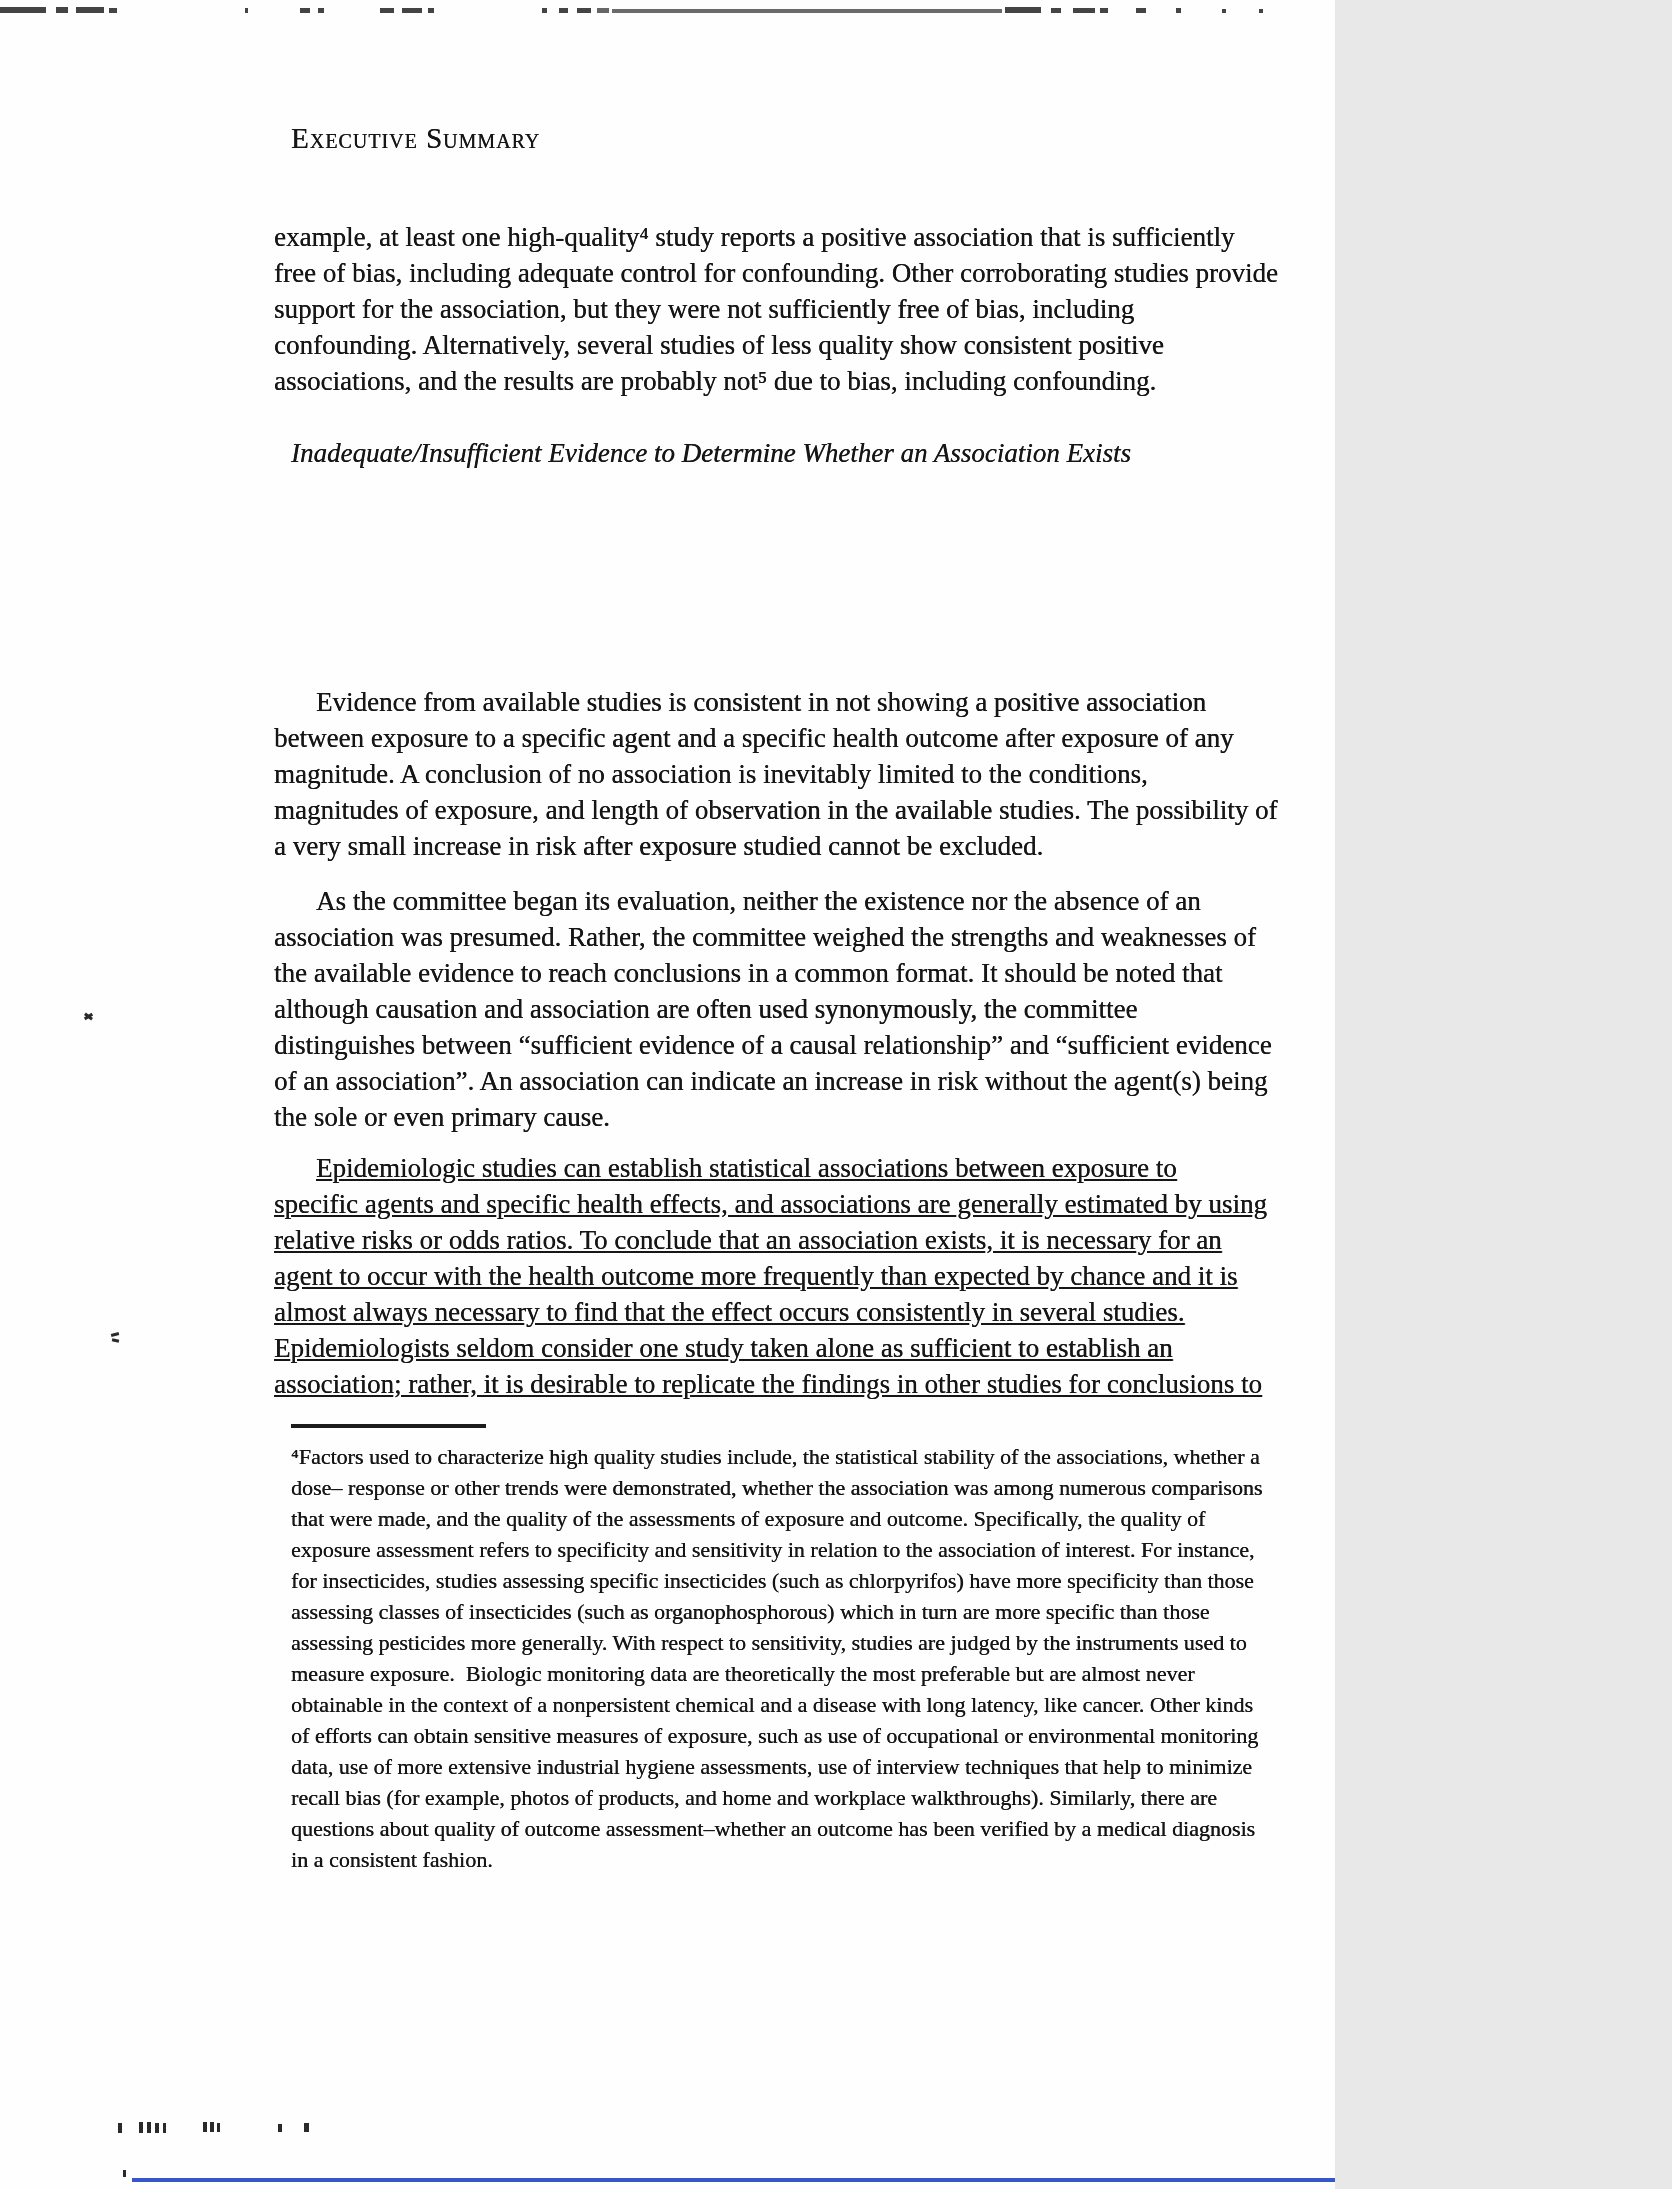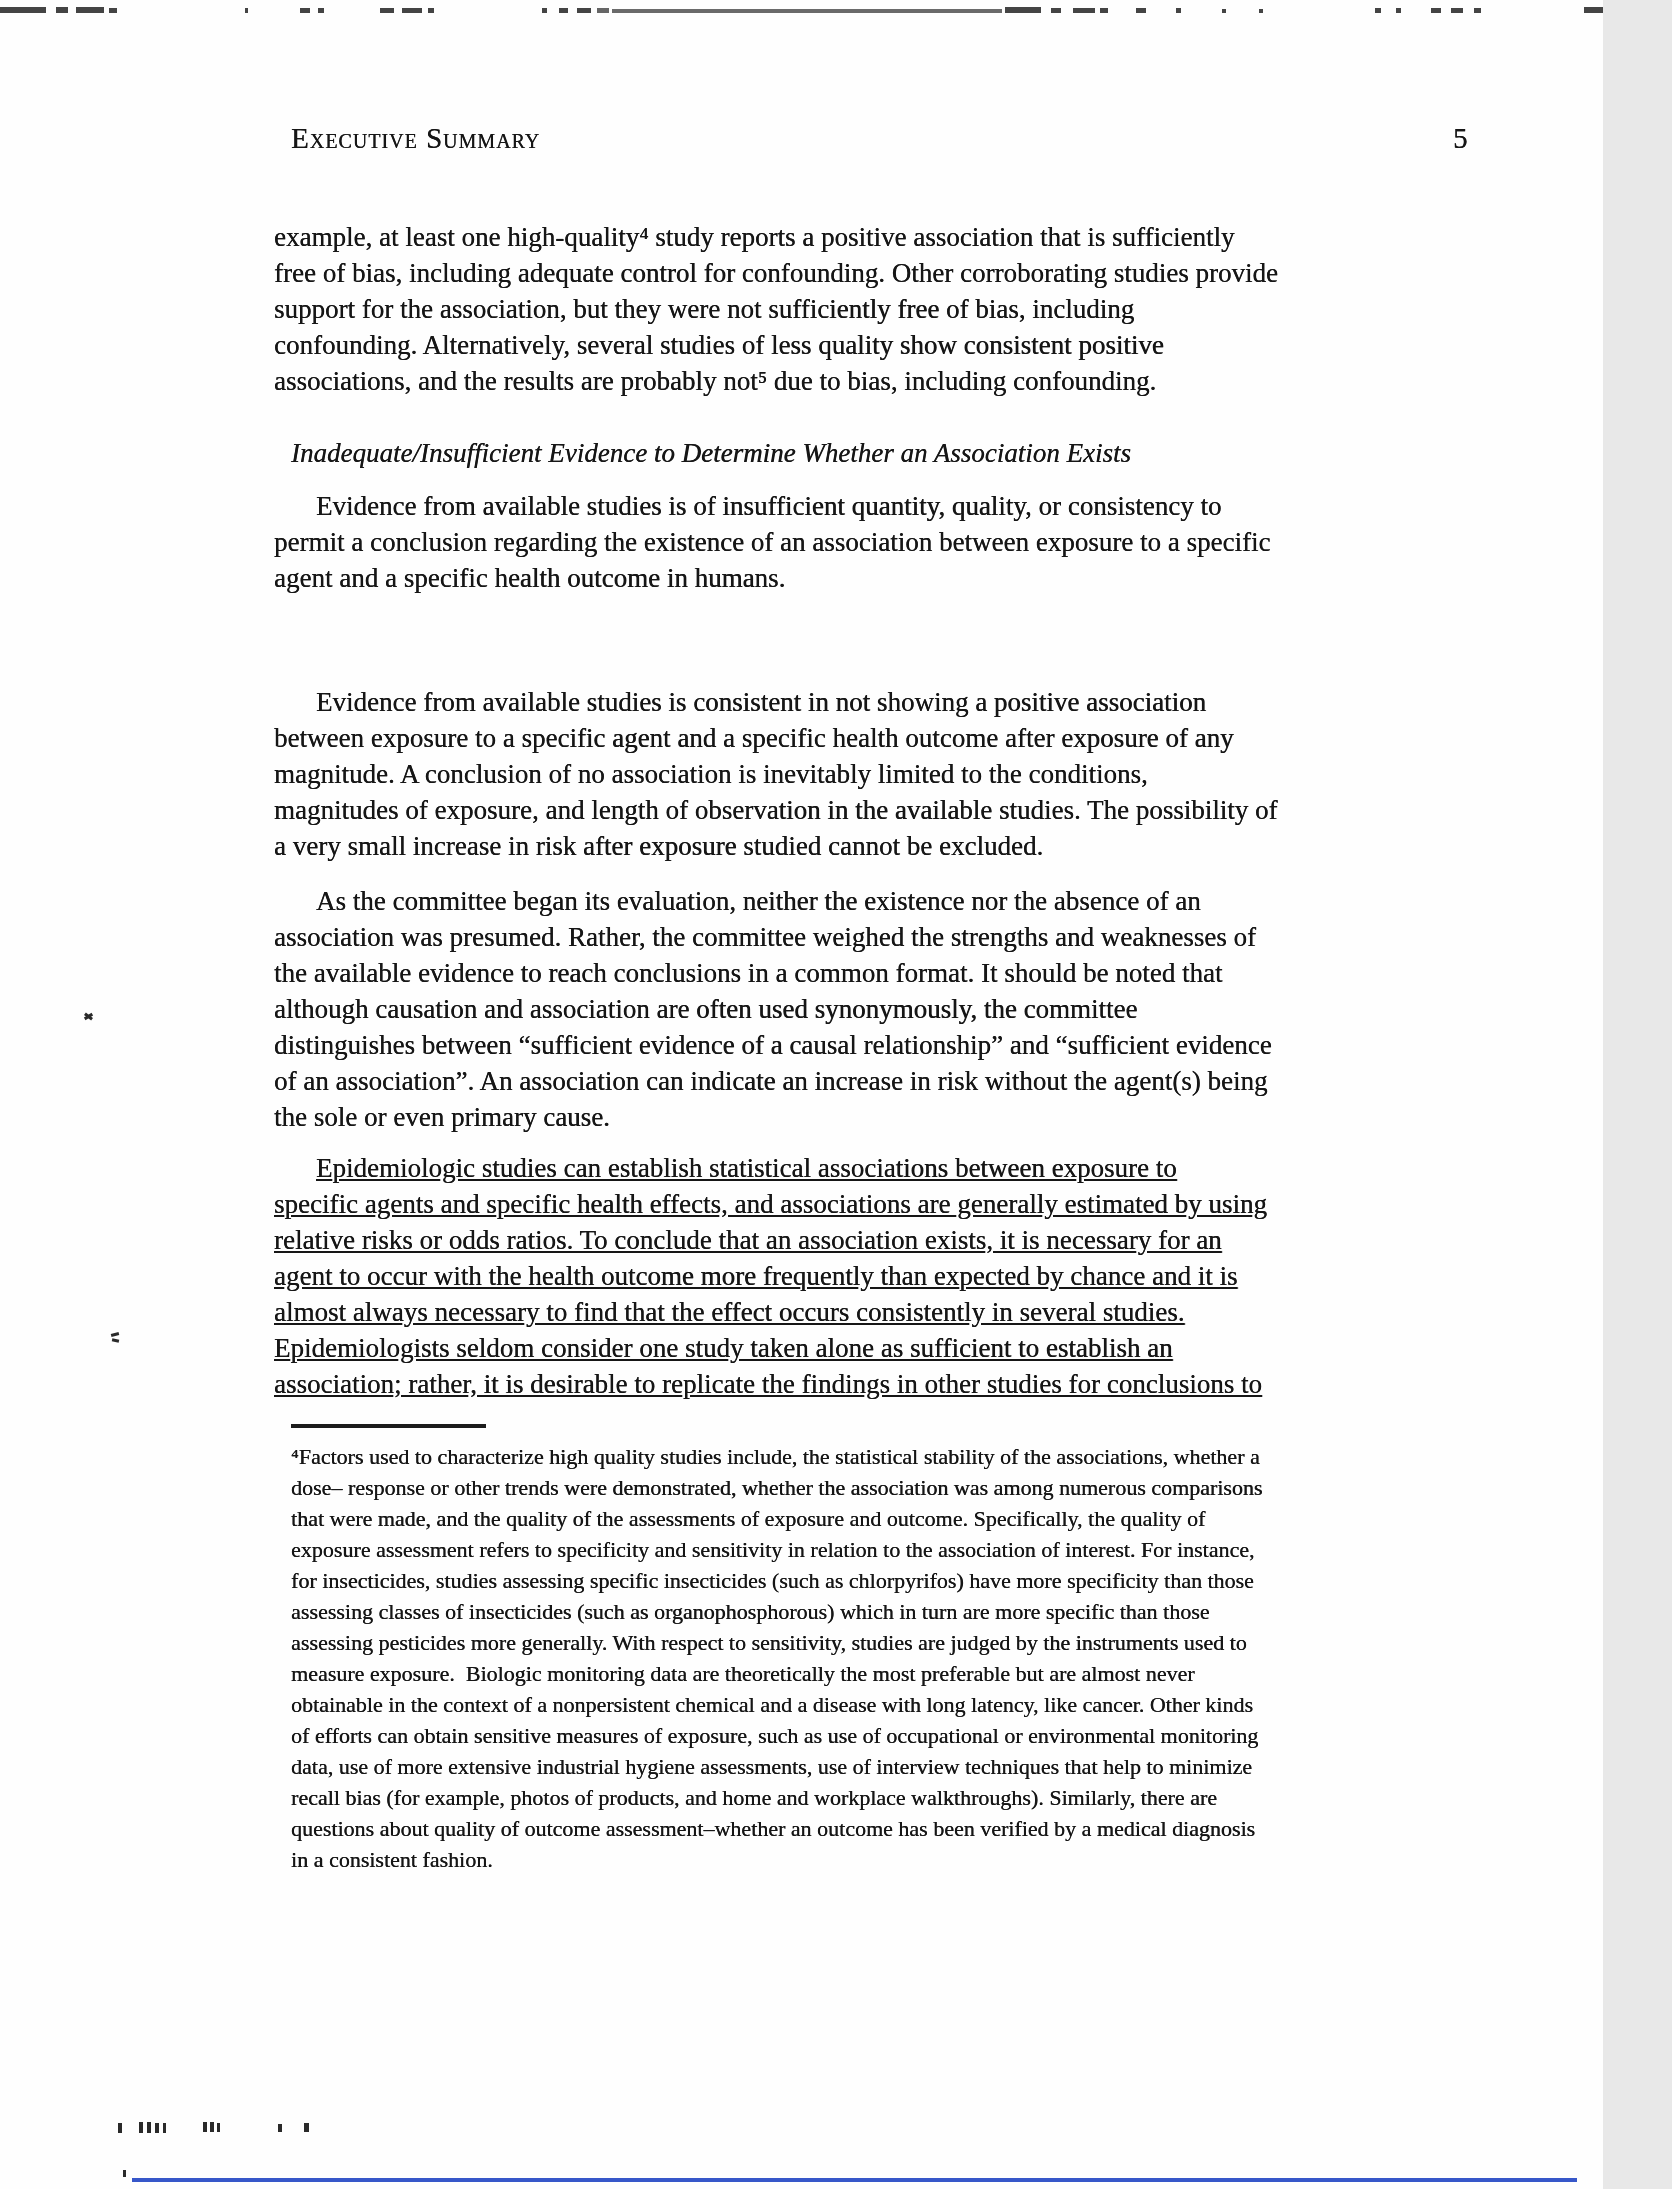--- a/index.html
+++ b/index.html
@@ -1,18 +1,18 @@
 <!DOCTYPE html>
 <html><head>
 <meta charset="utf-8">
 <style>
   html,body{margin:0;padding:0;background:#e8e8e8;}
   .page{
     position:relative;
-    width:1603px;height:2189px;
+    width:1335px;height:2189px;
     background:#fefefe;
     overflow:hidden;
     font-family:"Liberation Serif","DejaVu Serif",serif;
     color:#161616;
   }
   
   .ink{ text-shadow:0.3px 0 0 currentColor; }
 
   .running-head{
     position:absolute;left:291px;top:121px;
@@ -109,23 +109,20 @@
   <div class="page-number ink">5</div>
 
   <div class="para p1 ink">example, at least one high-quality⁴ study reports a positive association that is sufficiently
 free of bias, including adequate control for confounding. Other corroborating studies provide
 support for the association, but they were not sufficiently free of bias, including
 confounding. Alternatively, several studies of less quality show consistent positive
 associations, and the results are probably not⁵ due to bias, including confounding.</div>
 
   <h2 class="heading h1pos ink">Inadequate/Insufficient Evidence to Determine Whether an Association Exists</h2>
 
-  <div class="para p2 indent ink">Evidence from available studies is of insufficient quantity, quality, or consistency to
-permit a conclusion regarding the existence of an association between exposure to a specific
-agent and a specific health outcome in humans.</div>
 
 
   <div class="para p3 indent ink">Evidence from available studies is consistent in not showing a positive association
 between exposure to a specific agent and a specific health outcome after exposure of any
 magnitude. A conclusion of no association is inevitably limited to the conditions,
 magnitudes of exposure, and length of observation in the available studies. The possibility of
 a very small increase in risk after exposure studied cannot be excluded.</div>
 
   <div class="para p4 indent ink">As the committee began its evaluation, neither the existence nor the absence of an
 association was presumed. Rather, the committee weighed the strengths and weaknesses of

